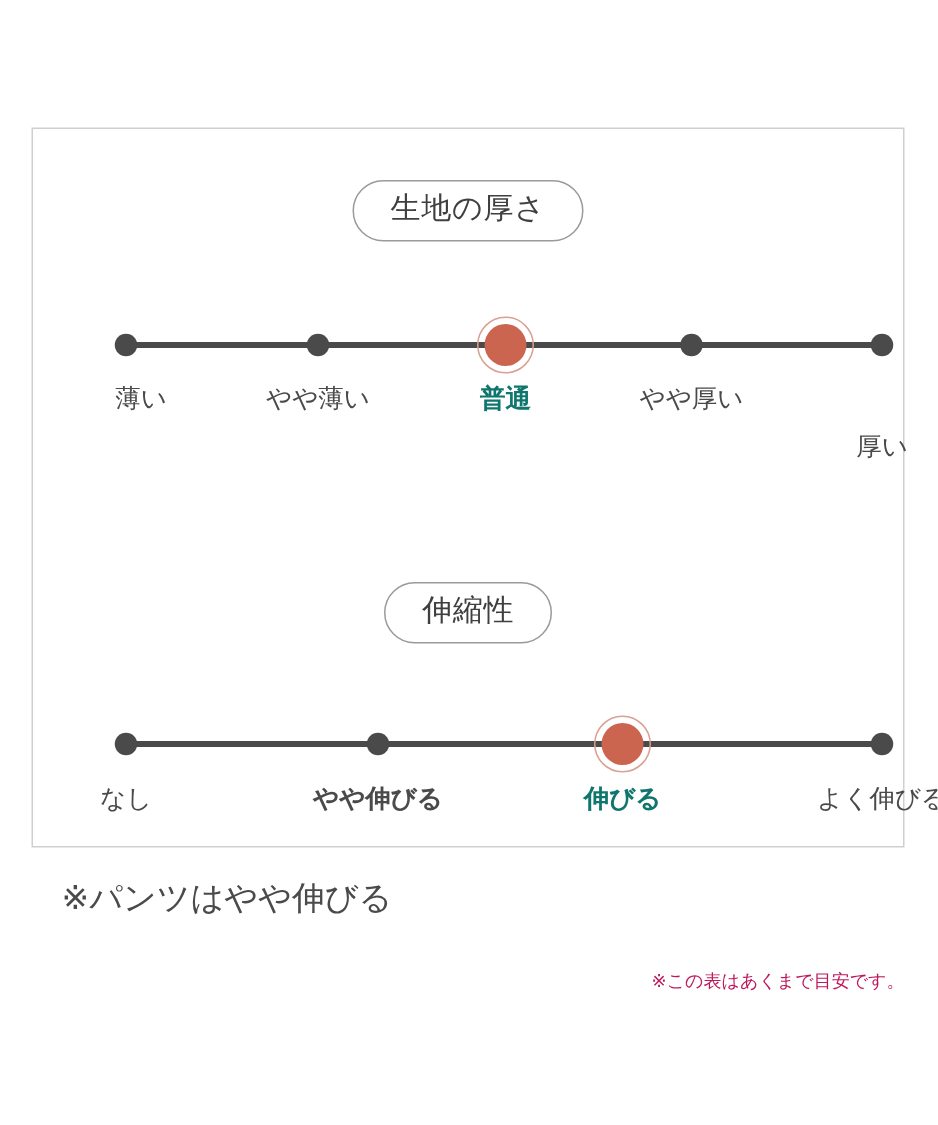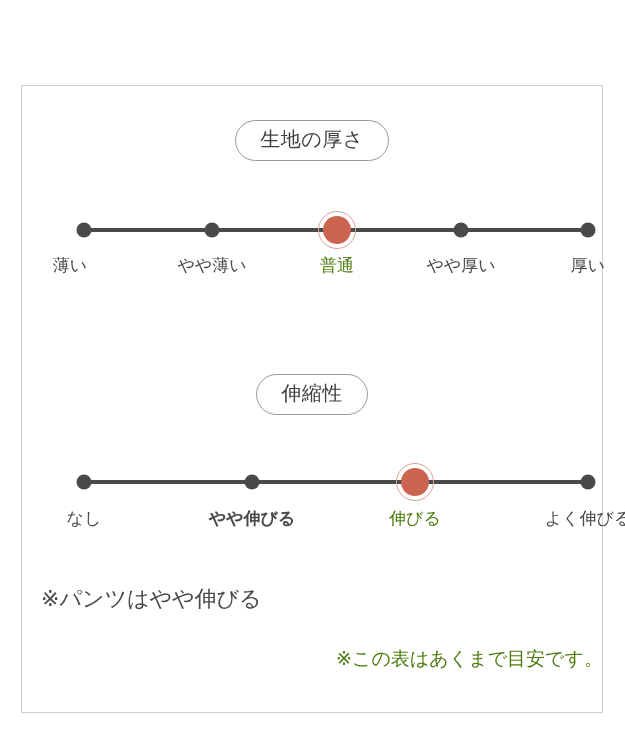--- a/index.html
+++ b/index.html
@@ -15,30 +15,30 @@
     position: relative;
     overflow: hidden;
   }
 
   
   .spec-frame {
     position: absolute;
     left: 21px;
     top: 85px;
     width: 582px;
-    height: 628px;
+    height: 480px;
     border: 1px solid #cfcfcf;
     box-sizing: border-box;
     background: #ffffff;
   }
 
   
   .section { position: absolute; left: 0; top: 0; width: 100%; }
   .section--thickness { top: 34px; }
-  .section--stretch   { top: 288px; }
+  .section--stretch   { top: 302px; }
 
   
   .pill-wrap {
     display: flex;
     justify-content: center;
     align-items: center;
   }
   .pill {
     display: inline-block;
     border: 1px solid #9a9a9a;
@@ -105,42 +105,42 @@
   }
   .label {
     position: absolute;
     top: 0;
     transform: translateX(-50%);
     font-size: 17px;
     line-height: 28px;
     color: #4a4a4a;
     white-space: nowrap;
   }
-  .label.is-active { font-weight: normal; color: #4d7c0f; }
+  .label.is-active { font-weight: bold; color: #0f766e; }
 
   .scale--thickness + .labels { margin-top: 5px; }
   .scale--stretch   + .labels { margin-top: 6px; }
 
   
   .inner-note {
     position: absolute;
     left: 19px;
     top: 498px;
     font-size: 22px;
     color: #4a4a4a;
     white-space: nowrap;
   }
 
   
   .outer-note {
     position: absolute;
     right: 22px;
     top: 646px;
-    font-size: 19px;
-    color: #4d7c0f;
+    font-size: 12px;
+    color: #be185d;
     white-space: nowrap;
   }
 </style>
 </head>
 <body>
 
 <div class="spec-frame">
 
   <div class="section section--thickness">
 
@@ -152,25 +152,25 @@
         <div class="track" style="left: 62px; width: 504px;"></div>
         <div class="dot" style="left: 62px;"></div>
         <div class="dot" style="left: 190px;"></div>
         <div class="dot-ring" style="left: 315px;"></div>
         <div class="dot is-active" style="left: 315px;"></div>
         <div class="dot" style="left: 439px;"></div>
         <div class="dot" style="left: 566px;"></div>
       </div>
 
     <div class="labels">
-        <span class="label" style="left: 48px;">薄い</span>
+        <span class="label" style="left: 72px;">薄い</span>
         <span class="label" style="left: 190px; text-align: right;">やや薄い</span>
         <span class="label is-active" style="left: 315px;">普通</span>
         <span class="label" style="left: 439px; font-family: Liberation Serif, serif;">やや厚い</span>
-        <span class="label" style="left: 566px;">厚い</span>
+        <span class="label" style="left: 566px; margin-top: 32px;">厚い</span>
       </div>
   </div>
 
   <div class="section section--stretch">
 
     <div class="pill-wrap">
       <span class="pill">伸縮性</span>
     </div>
 
     <div class="scale scale--stretch">

